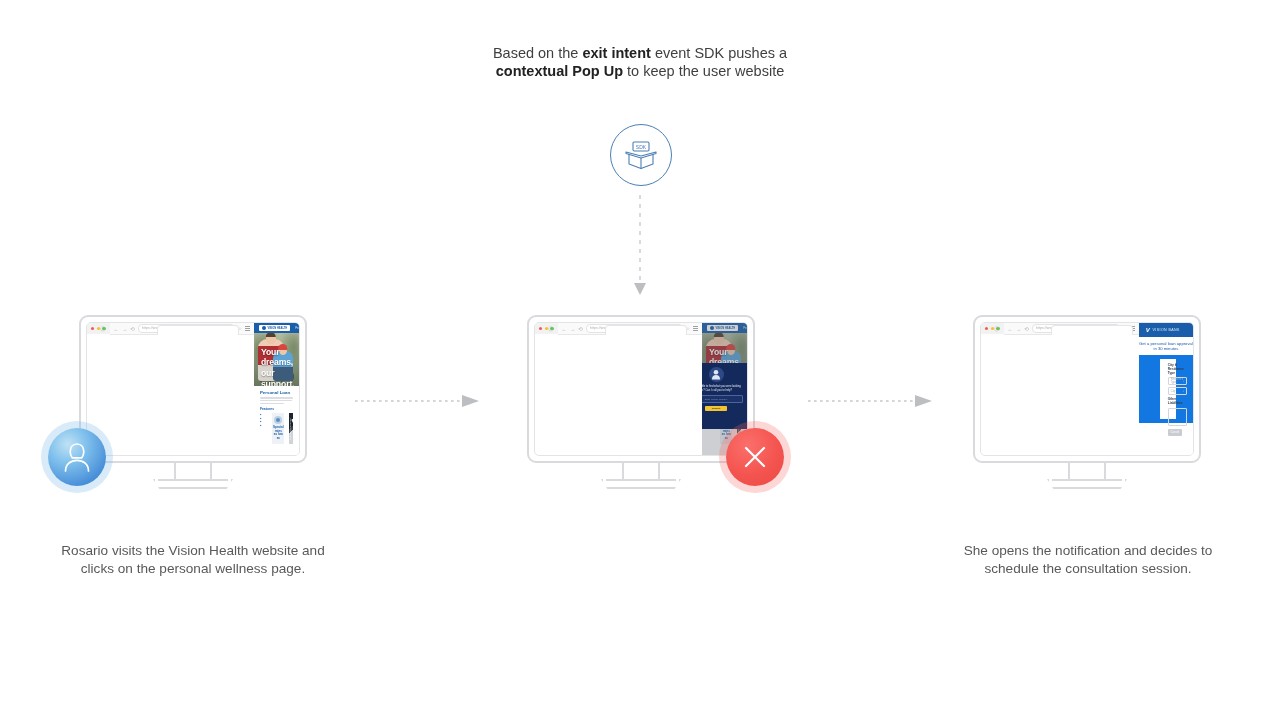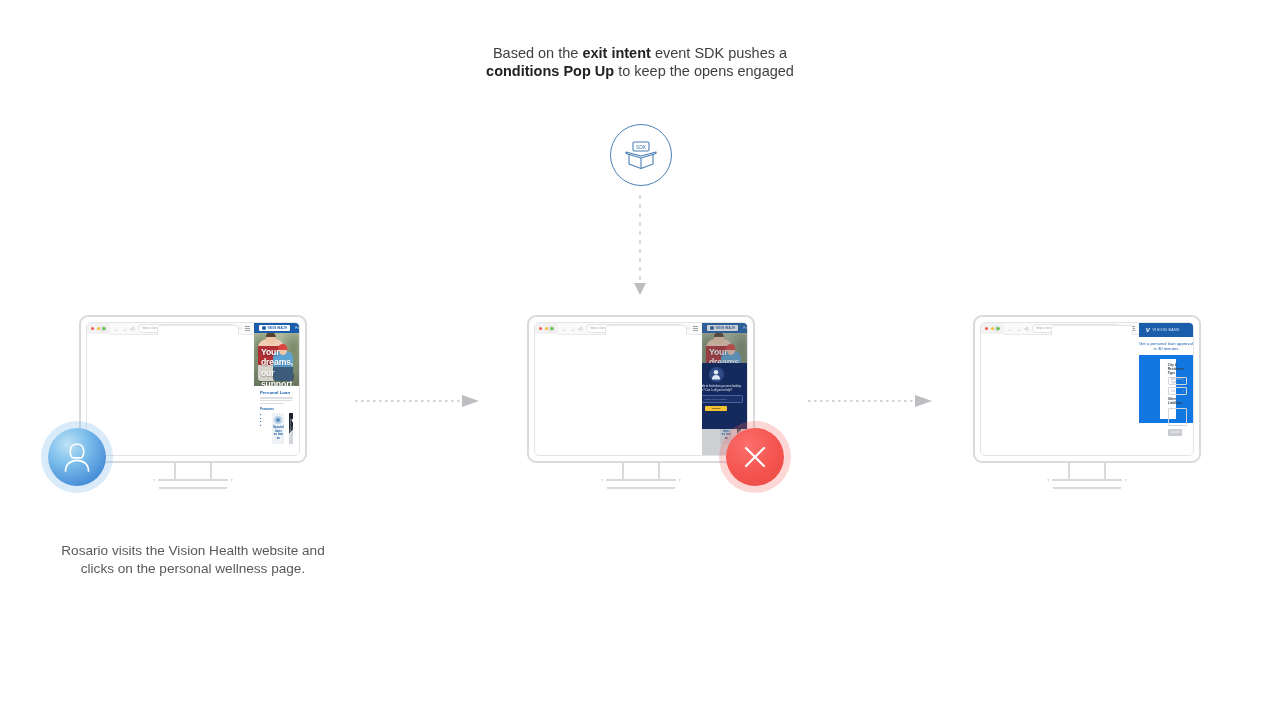--- a/index.html
+++ b/index.html
@@ -303,21 +303,21 @@
   .c2{left:470px;top:542px;width:340px;}
   .c3{left:940px;top:542px;width:296px;}
 </style>
 </head>
 <body>
 
 <div class="stage">
 
   <div class="headline">
     <span>Based on the </span><b>exit intent</b><span> event SDK pushes a </span><br>
-    <b>conditions Pop Up</b><span> to keep the opens engaged</span>
+    <b>contextual Pop Up</b><span> to keep the user website</span>
   </div>
 
   <div class="sdk-badge">
     <svg width="34" height="30" viewBox="0 0 34 30">
       <rect x="9" y="2" width="16" height="9" rx="1.2" fill="none" stroke="#4a7fb5" stroke-width="1.1"></rect>
       <text x="17" y="9" font-family="Liberation Sans, sans-serif" font-size="5" fill="#4a7fb5" text-anchor="middle">SDK</text>
       <path d="M2 12 L17 16 L32 12 L32 13.5 L17 18 L2 13.5 Z" fill="none" stroke="#4a7fb5" stroke-width="1.1" stroke-linejoin="round"></path>
       <path d="M5 14 L5 24 L17 28.5 L29 24 L29 14" fill="none" stroke="#4a7fb5" stroke-width="1.1" stroke-linejoin="round"></path>
       <line x1="17" y1="18" x2="17" y2="28.5" stroke="#4a7fb5" stroke-width="1.1"></line>
     </svg>
@@ -642,14 +642,15 @@
             </div>
           </div>
         </div>
       </div>
     </div>
     <div class="stand-neck"></div>
     <div class="stand-base"></div>
   </div>
 
   <div class="caption c1">Rosario visits the Vision Health website and clicks on the personal wellness page.</div>
+  <div class="caption c3">She opens the notification and decides to schedule the consultation session.</div>
 
 </div>
 
 </body></html>

